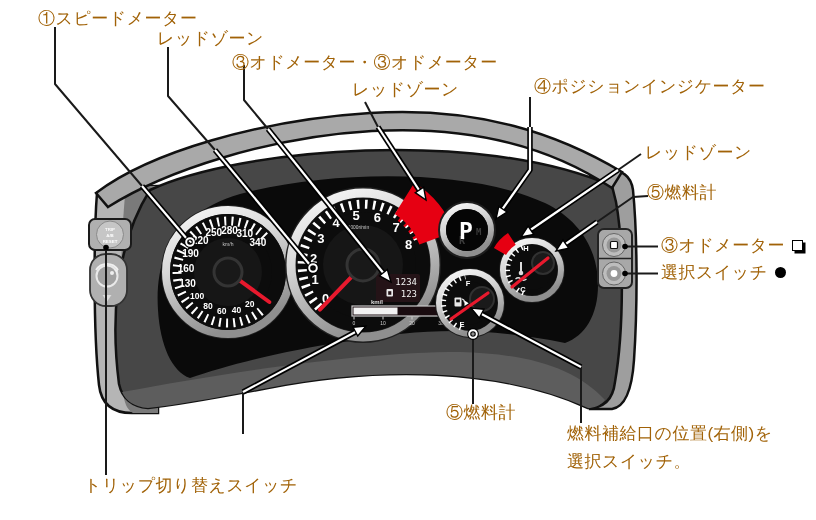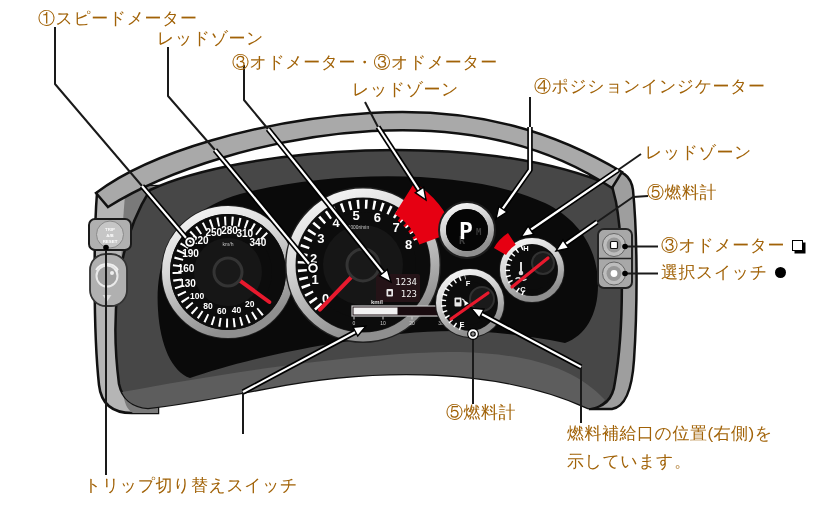--- a/index.html
+++ b/index.html
@@ -287,15 +287,15 @@
 <div class="callout" style="left:232px;top:53px">③オドメーター・③オドメーター</div>
 <div class="callout" style="left:352px;top:80px">レッドゾーン</div>
 <div class="callout" style="left:534px;top:77px">④ポジションインジケーター</div>
 <div class="callout" style="left:645px;top:143px">レッドゾーン</div>
 <div class="callout" style="left:647px;top:183px">⑤燃料計</div>
 <div class="callout" style="left:661px;top:236px"><span>③オドメーター</span><span class="icon-enter"></span></div>
 <div class="callout" style="left:661px;top:263px"><span>選択スイッチ</span><span class="icon-select"></span></div>
 <div class="callout" style="left:446px;top:403px">⑤燃料計</div>
 <div class="callout" style="left:567px;top:424px">燃料補給口の位置(右側)を</div>
 <div class="callout" style="left:84px;top:476px">トリップ切り替えスイッチ</div>
-<div class="callout" style="left:567px;top:452px">示しています。</div>
+<div class="callout" style="left:567px;top:452px">選択スイッチ。</div>
 
 </div>
 
 </body></html>

